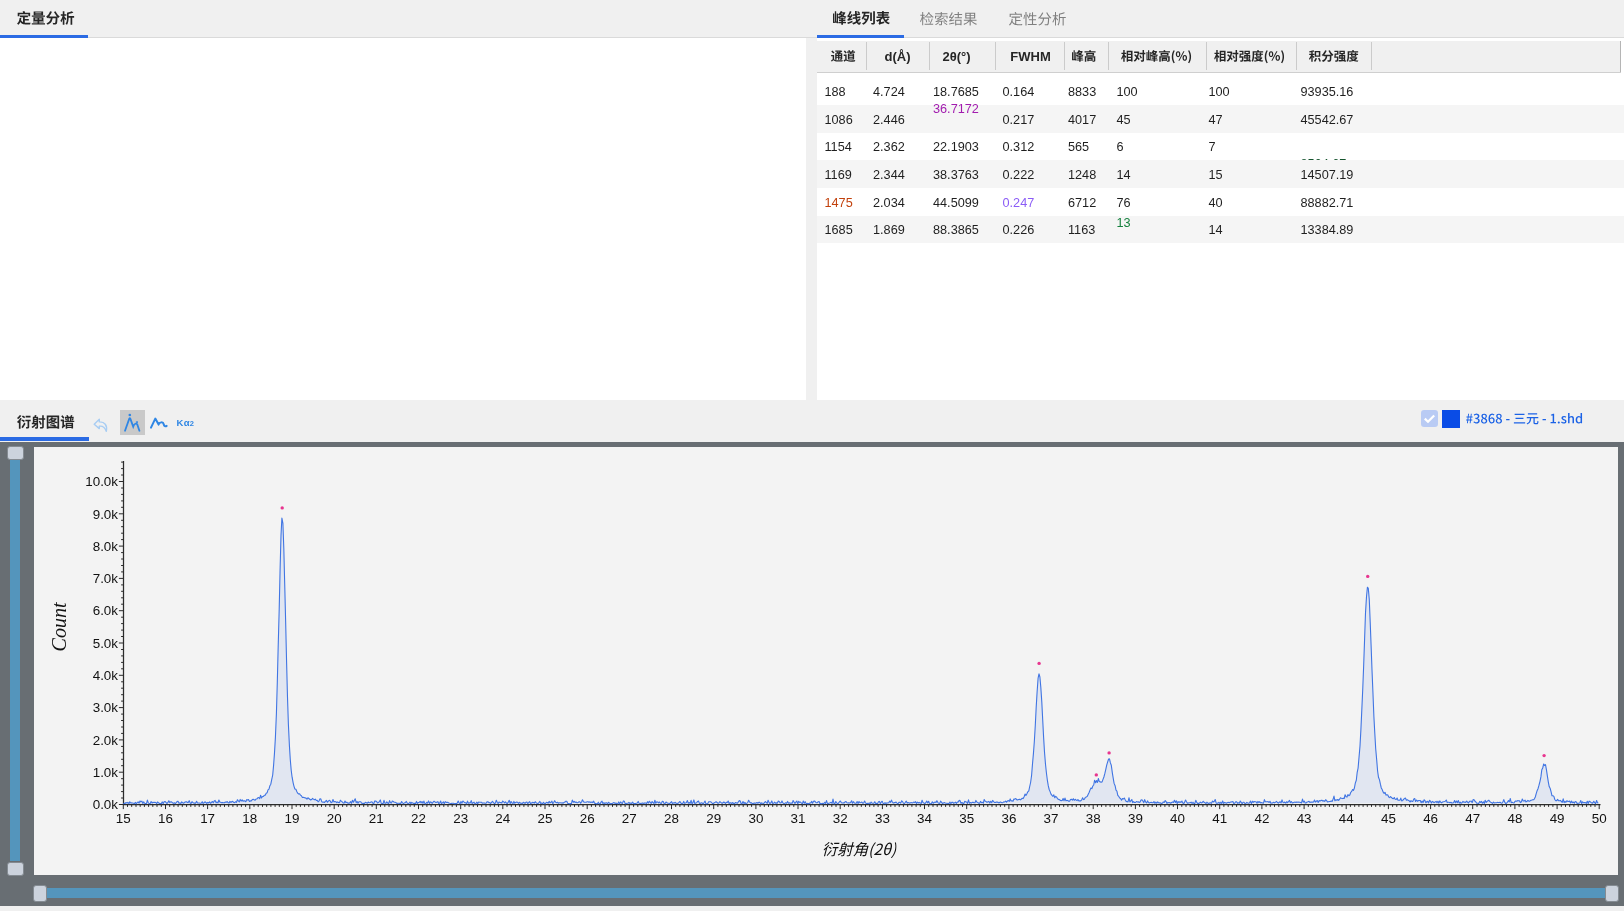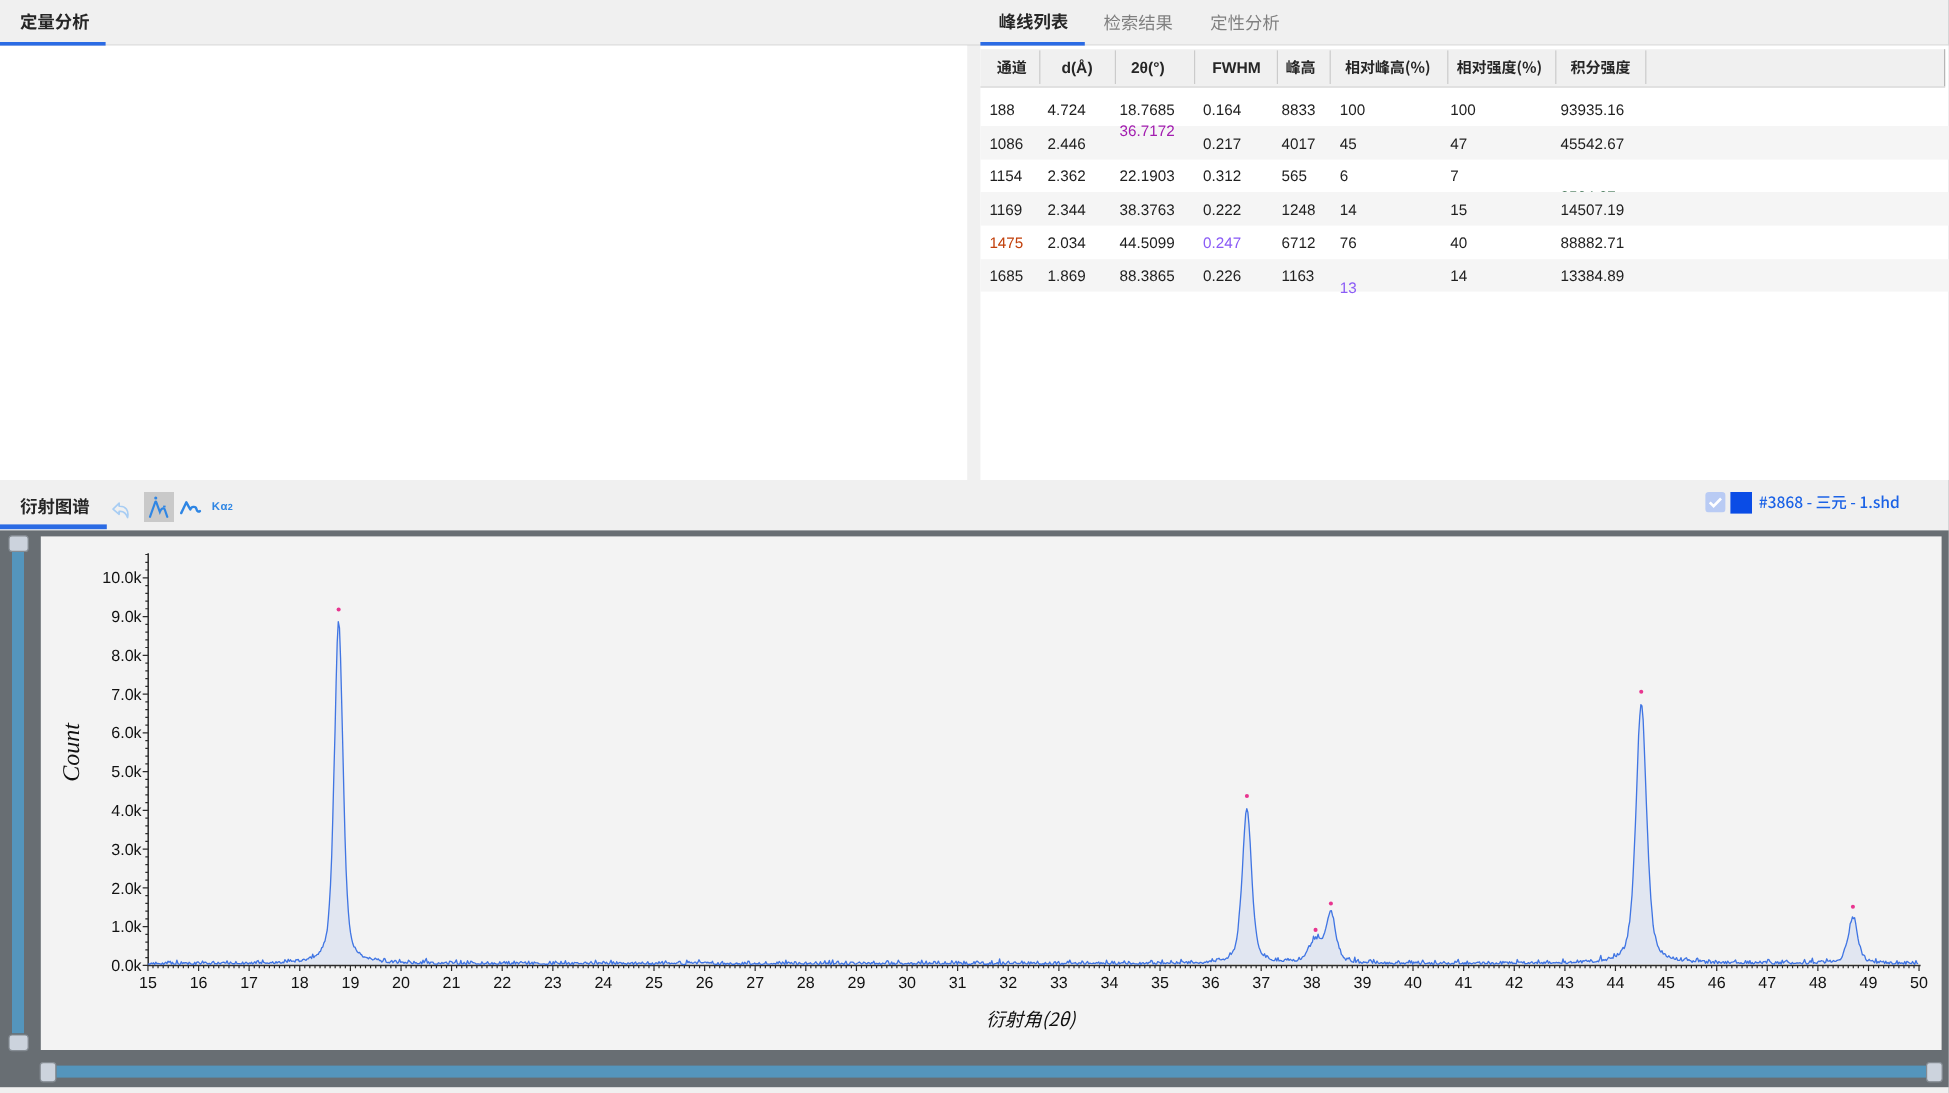--- a/index.html
+++ b/index.html
@@ -108,21 +108,21 @@
 <div style="position:absolute;left:1068px;top:189.6px;height:27.7px;line-height:27.7px;font:12.7px 'Liberation Sans',sans-serif;line-height:27.7px;color:#1f1f1f">6712</div>
 <div style="position:absolute;left:1116.5px;top:189.6px;height:27.7px;line-height:27.7px;font:12.7px 'Liberation Sans',sans-serif;line-height:27.7px;color:#1f1f1f">76</div>
 <div style="position:absolute;left:1208.5px;top:189.6px;height:27.7px;line-height:27.7px;font:12.7px 'Liberation Sans',sans-serif;line-height:27.7px;color:#1f1f1f">40</div>
 <div style="position:absolute;left:1300.5px;top:189.6px;height:27.7px;line-height:27.7px;font:12.7px 'Liberation Sans',sans-serif;line-height:27.7px;color:#1f1f1f">88882.71</div>
 <div style="position:absolute;left:816.5px;top:215.8px;width:807.5px;height:27.7px;background:#f5f5f5"></div>
 <div style="position:absolute;left:824.5px;top:217.3px;height:27.7px;line-height:27.7px;font:12.7px 'Liberation Sans',sans-serif;line-height:27.7px;color:#1f1f1f">1685</div>
 <div style="position:absolute;left:873px;top:217.3px;height:27.7px;line-height:27.7px;font:12.7px 'Liberation Sans',sans-serif;line-height:27.7px;color:#1f1f1f">1.869</div>
 <div style="position:absolute;left:933px;top:217.3px;height:27.7px;line-height:27.7px;font:12.7px 'Liberation Sans',sans-serif;line-height:27.7px;color:#1f1f1f">88.3865</div>
 <div style="position:absolute;left:1002.5px;top:217.3px;height:27.7px;line-height:27.7px;font:12.7px 'Liberation Sans',sans-serif;line-height:27.7px;color:#1f1f1f">0.226</div>
 <div style="position:absolute;left:1068px;top:217.3px;height:27.7px;line-height:27.7px;font:12.7px 'Liberation Sans',sans-serif;line-height:27.7px;color:#1f1f1f">1163</div>
-<div style="position:absolute;left:1116.5px;top:227px;height:27.7px;line-height:27.7px;font:12.7px 'Liberation Sans',sans-serif;line-height:27.7px;color:#8b5cf6">13</div>
+<div style="position:absolute;left:1116.5px;top:210px;height:27.7px;line-height:27.7px;font:12.7px 'Liberation Sans',sans-serif;line-height:27.7px;color:#15803d">13</div>
 <div style="position:absolute;left:1208.5px;top:217.3px;height:27.7px;line-height:27.7px;font:12.7px 'Liberation Sans',sans-serif;line-height:27.7px;color:#1f1f1f">14</div>
 <div style="position:absolute;left:1300.5px;top:217.3px;height:27.7px;line-height:27.7px;font:12.7px 'Liberation Sans',sans-serif;line-height:27.7px;color:#1f1f1f">13384.89</div>
 <div style="position:absolute;left:0;top:437.3px;width:88.5px;height:3.8px;background:#2b6be4"></div>
 <div style="position:absolute;left:16.5px;top:414.5px">
     <svg style="position:absolute;overflow:visible" width="57.3" height="13.7" viewBox="0.31 -12.39 57.26 13.71">
       <path d="M8.66 -7.73H13.97V-6.14H8.66ZM4.59 -6.75 5.52 -8Q5.95 -7.82 6.44 -7.58Q6.93 -7.34 7.38 -7.08Q7.83 -6.83 8.12 -6.59L7.15 -5.2Q6.88 -5.45 6.45 -5.72Q6.01 -6 5.52 -6.28Q5.03 -6.55 4.59 -6.75ZM4.7 -0.21Q5.1 -0.76 5.6 -1.52Q6.1 -2.28 6.62 -3.13Q7.13 -3.98 7.58 -4.82L8.81 -3.69Q8.4 -2.93 7.95 -2.13Q7.49 -1.33 7.02 -0.55Q6.54 0.23 6.09 0.92ZM10.8 -6.76H12.48V-0.6Q12.48 0.01 12.35 0.39Q12.22 0.77 11.82 0.98Q11.44 1.18 10.89 1.23Q10.34 1.27 9.62 1.27Q9.58 0.92 9.44 0.43Q9.3 -0.06 9.13 -0.42Q9.59 -0.4 9.99 -0.4Q10.4 -0.4 10.55 -0.41Q10.69 -0.41 10.75 -0.46Q10.8 -0.5 10.8 -0.63ZM8.94 -11.58H13.77V-10.01H8.94ZM5.12 -10.72 6.15 -11.88Q6.54 -11.68 7 -11.41Q7.45 -11.14 7.86 -10.86Q8.26 -10.59 8.53 -10.34L7.43 -9.05Q7.2 -9.3 6.8 -9.6Q6.4 -9.9 5.96 -10.2Q5.52 -10.5 5.12 -10.72ZM3.51 -9.41 5.03 -8.86Q4.57 -7.98 3.95 -7.1Q3.34 -6.22 2.65 -5.43Q1.95 -4.65 1.25 -4.08Q1.17 -4.26 1.01 -4.56Q0.85 -4.87 0.67 -5.18Q0.49 -5.48 0.34 -5.67Q1.24 -6.35 2.1 -7.35Q2.96 -8.35 3.51 -9.41ZM3.05 -12.32 4.59 -11.72Q4.16 -11.08 3.6 -10.43Q3.04 -9.77 2.43 -9.19Q1.82 -8.6 1.23 -8.14Q1.13 -8.32 0.96 -8.56Q0.8 -8.79 0.63 -9.03Q0.46 -9.26 0.31 -9.41Q0.83 -9.79 1.35 -10.28Q1.87 -10.78 2.32 -11.31Q2.77 -11.85 3.05 -12.32ZM2.12 -6.06 3.66 -7.61 3.82 -7.55V1.31H2.12Z M17.1 -8.63H20.24V-7.4H17.1ZM17.1 -6.69H20.24V-5.47H17.1ZM18.07 -12.33 19.85 -12.15Q19.63 -11.6 19.4 -11.09Q19.17 -10.58 18.98 -10.21L17.53 -10.43Q17.69 -10.85 17.85 -11.38Q18.01 -11.91 18.07 -12.33ZM16.11 -10.71H20.31V-9.39H17.65V-3.82H16.11ZM19.77 -10.71H21.36V-0.38Q21.36 0.18 21.23 0.52Q21.09 0.85 20.74 1.04Q20.37 1.23 19.85 1.27Q19.33 1.32 18.59 1.32Q18.54 1.01 18.38 0.57Q18.23 0.14 18.07 -0.14Q18.52 -0.13 18.93 -0.12Q19.34 -0.12 19.5 -0.13Q19.65 -0.14 19.71 -0.19Q19.77 -0.25 19.77 -0.4ZM18.86 -4.57 20.39 -4.16Q19.89 -3.12 19.18 -2.2Q18.48 -1.28 17.62 -0.54Q16.77 0.21 15.85 0.75Q15.75 0.58 15.55 0.35Q15.34 0.12 15.13 -0.12Q14.92 -0.35 14.76 -0.49Q15.64 -0.92 16.42 -1.55Q17.21 -2.18 17.84 -2.95Q18.47 -3.71 18.86 -4.57ZM21.83 -9.19H28.5V-7.53H21.83ZM25.44 -12.22H27.08V-0.68Q27.08 0.02 26.91 0.39Q26.74 0.76 26.33 0.95Q25.92 1.15 25.26 1.21Q24.6 1.28 23.66 1.27Q23.62 0.92 23.45 0.44Q23.29 -0.04 23.11 -0.38Q23.75 -0.35 24.32 -0.34Q24.89 -0.34 25.08 -0.34Q25.28 -0.36 25.36 -0.43Q25.44 -0.5 25.44 -0.69ZM21.96 -6.07 23.31 -6.62Q23.67 -6.1 24 -5.49Q24.33 -4.87 24.58 -4.28Q24.84 -3.69 24.97 -3.22L23.52 -2.58Q23.41 -3.06 23.17 -3.67Q22.93 -4.28 22.61 -4.91Q22.29 -5.54 21.96 -6.07ZM15.08 -4.72H20.49V-3.2H15.08Z M30.04 -11.77H42.48V1.31H40.73V-10.2H31.71V1.31H30.04ZM31.07 -0.75H41.68V0.78H31.07ZM34.19 -3.88 34.89 -4.86Q35.5 -4.74 36.17 -4.56Q36.84 -4.38 37.46 -4.18Q38.07 -3.97 38.51 -3.77L37.8 -2.69Q37.38 -2.9 36.76 -3.13Q36.14 -3.35 35.47 -3.55Q34.8 -3.75 34.19 -3.88ZM34.89 -10.25 36.31 -9.76Q35.89 -9.13 35.32 -8.51Q34.76 -7.89 34.14 -7.35Q33.51 -6.81 32.91 -6.42Q32.79 -6.56 32.59 -6.75Q32.38 -6.95 32.16 -7.14Q31.94 -7.33 31.77 -7.45Q32.67 -7.95 33.51 -8.7Q34.36 -9.45 34.89 -10.25ZM38.73 -9.1H39.01L39.26 -9.16L40.23 -8.59Q39.66 -7.7 38.78 -6.95Q37.91 -6.21 36.84 -5.62Q35.78 -5.03 34.63 -4.6Q33.48 -4.16 32.33 -3.88Q32.26 -4.09 32.13 -4.36Q31.99 -4.63 31.84 -4.88Q31.68 -5.13 31.53 -5.3Q32.62 -5.5 33.72 -5.85Q34.82 -6.19 35.8 -6.66Q36.78 -7.12 37.54 -7.68Q38.3 -8.25 38.73 -8.88ZM34.62 -8.09Q35.25 -7.44 36.25 -6.91Q37.25 -6.37 38.46 -5.97Q39.67 -5.58 40.93 -5.36Q40.69 -5.13 40.4 -4.75Q40.12 -4.37 39.96 -4.07Q38.68 -4.35 37.45 -4.84Q36.21 -5.34 35.16 -6.02Q34.1 -6.7 33.35 -7.52ZM34.95 -9.1H39.22V-7.82H34.05ZM32.86 -2.02 33.64 -3.15Q34.38 -3.07 35.19 -2.94Q35.99 -2.8 36.78 -2.64Q37.58 -2.47 38.29 -2.28Q39 -2.09 39.56 -1.91L38.8 -0.68Q38.09 -0.95 37.08 -1.21Q36.07 -1.47 34.97 -1.69Q33.87 -1.9 32.86 -2.02Z M44.53 -11.06 45.69 -12.06Q46.06 -11.73 46.47 -11.32Q46.89 -10.91 47.26 -10.51Q47.64 -10.11 47.87 -9.78L46.62 -8.63Q46.41 -8.97 46.06 -9.39Q45.71 -9.81 45.3 -10.25Q44.9 -10.69 44.53 -11.06ZM45.78 1.05 45.42 -0.47 45.77 -1.02 48.26 -2.8Q48.35 -2.46 48.5 -2.02Q48.66 -1.57 48.8 -1.32Q47.93 -0.67 47.37 -0.26Q46.82 0.15 46.51 0.4Q46.2 0.65 46.03 0.79Q45.87 0.93 45.78 1.05ZM44.01 -7.84H46.63V-6.22H44.01ZM49.55 -11.77 50.81 -12.39Q51.14 -12.02 51.47 -11.57Q51.79 -11.11 51.94 -10.74L50.61 -10.06Q50.48 -10.41 50.18 -10.9Q49.88 -11.38 49.55 -11.77ZM54.34 -12.36 55.84 -11.86Q55.45 -11.29 55.07 -10.73Q54.69 -10.17 54.37 -9.77L53.26 -10.22Q53.45 -10.51 53.65 -10.89Q53.86 -11.27 54.04 -11.66Q54.22 -12.05 54.34 -12.36ZM48.35 -10.54H57V-9.13H48.35ZM50.6 -9.68H52.14V-6.19H50.6ZM53.19 -9.72H54.73V-6.23H53.19ZM47.8 -6.75H57.58V-5.34H47.8ZM48.21 -8.53 49.3 -9.17Q49.64 -8.79 49.99 -8.32Q50.33 -7.85 50.49 -7.48L49.32 -6.78Q49.18 -7.14 48.86 -7.64Q48.55 -8.13 48.21 -8.53ZM55.89 -9.13 57.2 -8.53Q56.88 -8.06 56.55 -7.6Q56.22 -7.14 55.95 -6.81L54.87 -7.34Q55.04 -7.58 55.23 -7.9Q55.42 -8.22 55.6 -8.54Q55.78 -8.86 55.89 -9.13ZM49.03 -4.71H56.42V1.21H54.81V-3.41H50.56V1.27H49.03ZM49.67 -2.67H55.57V-1.46H49.67ZM49.68 -0.62H55.55V0.59H49.68ZM45.78 1.05Q45.72 0.85 45.59 0.57Q45.46 0.3 45.3 0.03Q45.14 -0.23 45.01 -0.39Q45.23 -0.54 45.46 -0.87Q45.69 -1.2 45.69 -1.68V-7.84H47.31V-0.48Q47.31 -0.48 47.08 -0.33Q46.85 -0.17 46.54 0.06Q46.24 0.3 46.01 0.57Q45.78 0.83 45.78 1.05Z" fill="#262626"></path>
     </svg>
   </div>
 <svg style="position:absolute;left:92.5px;top:417.5px" width="16" height="15" viewBox="0 0 16 15">
 <path d="M6.3 1.2 L1.2 6.2 L6.3 10.6 L6.3 8.2 C9.5 7.8 12 9.3 13.3 13.3 C14.6 7.2 11.6 3.6 6.3 3.9 Z" fill="none" stroke="#a8cdf3" stroke-width="1.4" stroke-linejoin="round"></path>

